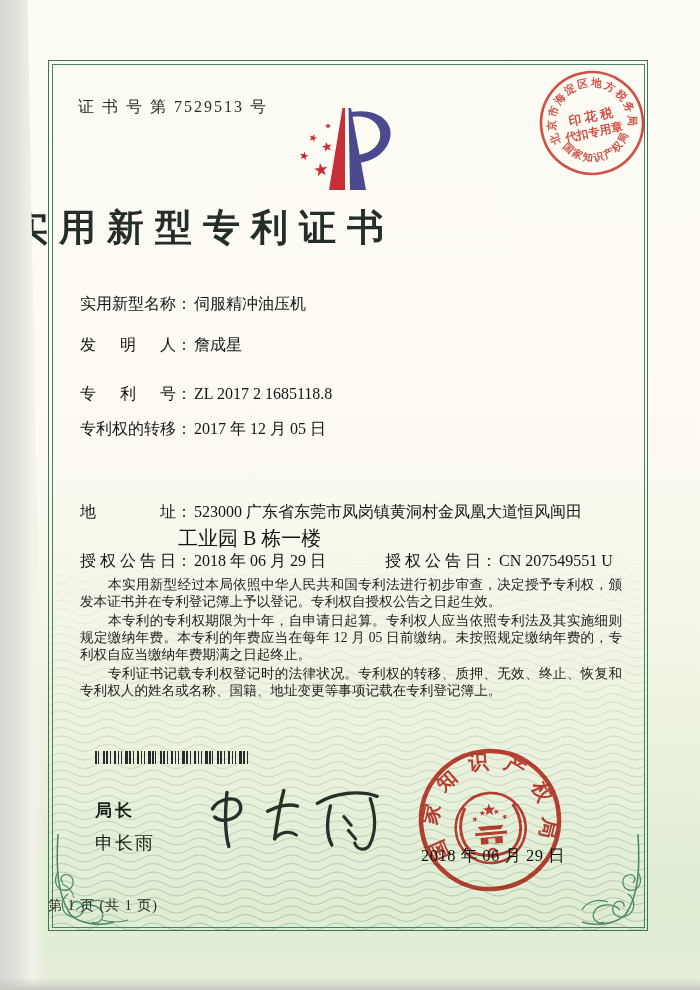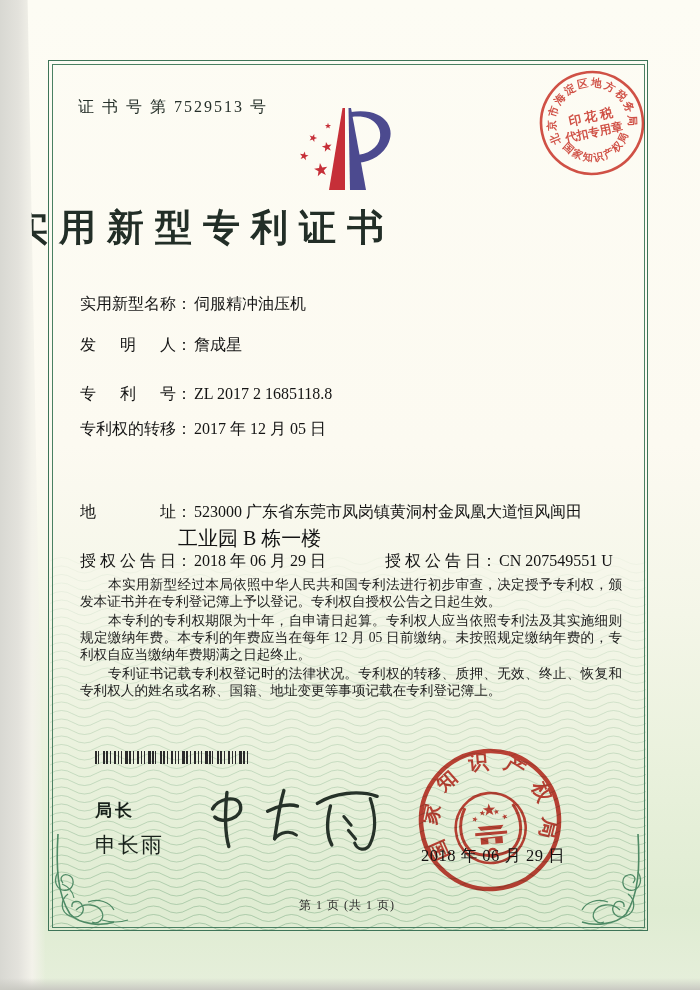--- a/index.html
+++ b/index.html
@@ -22,26 +22,26 @@
   .f-label{display:inline-block;width:96px;text-align:justify;text-align-last:justify;vertical-align:top;}
   .f-val{margin-left:2px;}
   .pair2{position:absolute;left:305px;top:0;white-space:nowrap;}
   .addr2{position:absolute;left:178px;top:525px;font-size:20px;color:#141414;}
   .body-text{position:absolute;left:80px;top:576px;width:542px;font-size:13.6px;line-height:17px;
     color:#1c1c1c;text-align:justify;}
   .body-text p{margin:0 0 2px 0;text-indent:28px;}
   .barcode{position:absolute;left:95px;top:751px;width:156px;height:13px;
     background:repeating-linear-gradient(90deg,#2b2b2b 0 1.6px,rgba(0,0,0,0) 1.6px 3.4px,#2b2b2b 3.4px 4.4px,rgba(0,0,0,0) 4.4px 7.6px,#2b2b2b 7.6px 10px,rgba(0,0,0,0) 10px 11.4px);}
   .comm-title{position:absolute;left:95px;top:799px;font-size:17px;letter-spacing:3px;color:#18211b;font-weight:bold;}
-  .comm-name{position:absolute;left:95px;top:831px;font-size:21px;letter-spacing:2px;color:#18211b;}
+  .comm-name{position:absolute;left:95px;top:831px;font-size:18px;letter-spacing:2px;color:#18211b;}
   .signature{position:absolute;left:198px;top:776px;transform:rotate(-2deg);}
   .seal{position:absolute;left:416px;top:746px;mix-blend-mode:multiply;opacity:.93;}
   .seal-date{position:absolute;left:421px;top:845px;font-size:16.5px;color:#121212;letter-spacing:.5px;z-index:6;}
   .tax-stamp{position:absolute;left:537px;top:68px;mix-blend-mode:multiply;opacity:.88;transform:rotate(-12deg);}
-  .footer{position:absolute;left:48px;top:897px;width:598px;text-align:center;font-size:12px;color:#2a2a2a;letter-spacing:1px;}
+  .footer{position:absolute;left:48px;top:897px;width:598px;font-size:14px;color:#2a2a2a;letter-spacing:1px;}
   .flourish{position:absolute;}
   svg text{font-family:"Liberation Serif","DejaVu Serif",serif;}
 </style>
 </head>
 <body>
 
 <div class="photo">
 
   <svg class="guilloche" width="596" height="374" viewBox="0 0 596 374" id="guilloche" fill="none" stroke="#86b28c" stroke-width="0.9">
       <path d="M0 5 q11.5 -7 23 0 t23 0 q11.5 -7 23 0 t23 0 q11.5 -7 23 0 t23 0 q11.5 -7 23 0 t23 0 q11.5 -7 23 0 t23 0 q11.5 -7 23 0 t23 0 q11.5 -7 23 0 t23 0 q11.5 -7 23 0 t23 0 q11.5 -7 23 0 t23 0 q11.5 -7 23 0 t23 0 q11.5 -7 23 0 t23 0 q11.5 -7 23 0 t23 0 q11.5 -7 23 0 t23 0" transform="translate(0 0)" opacity="0.08"></path>

